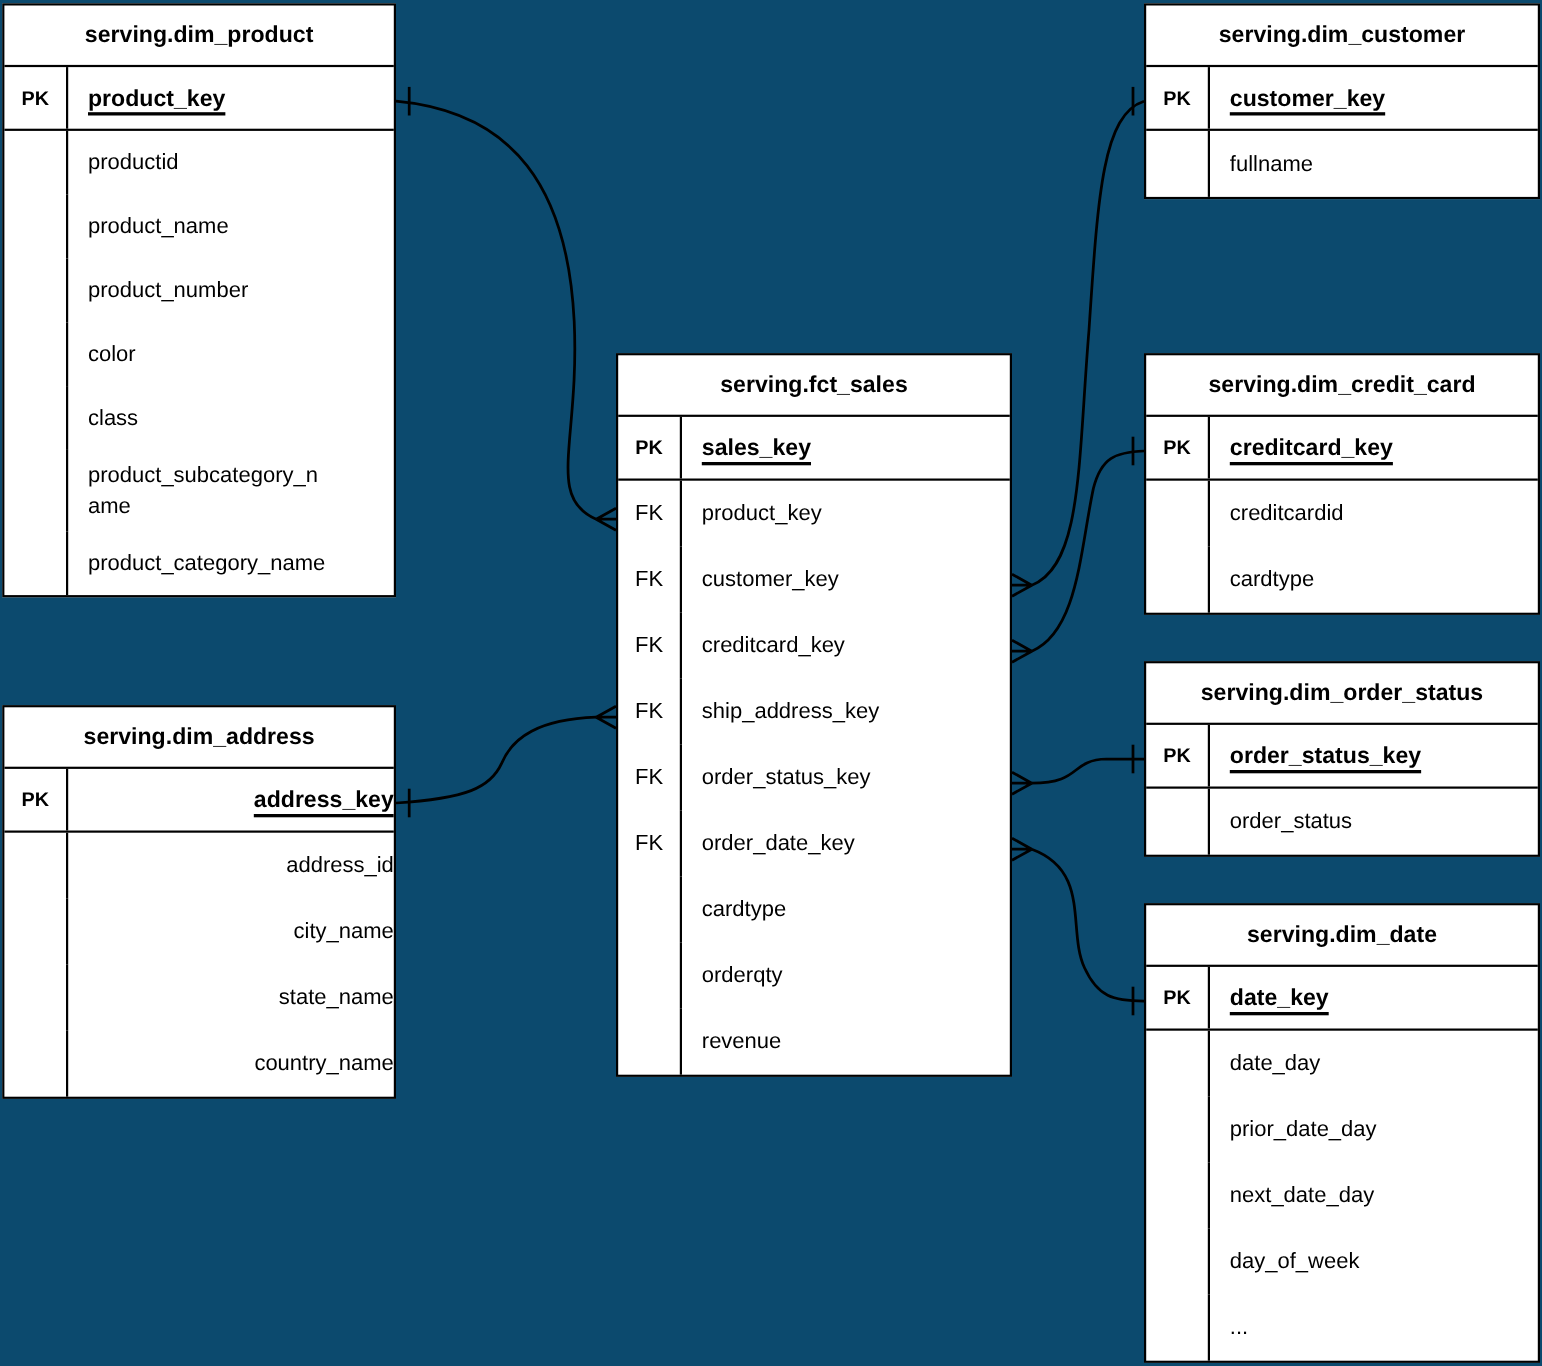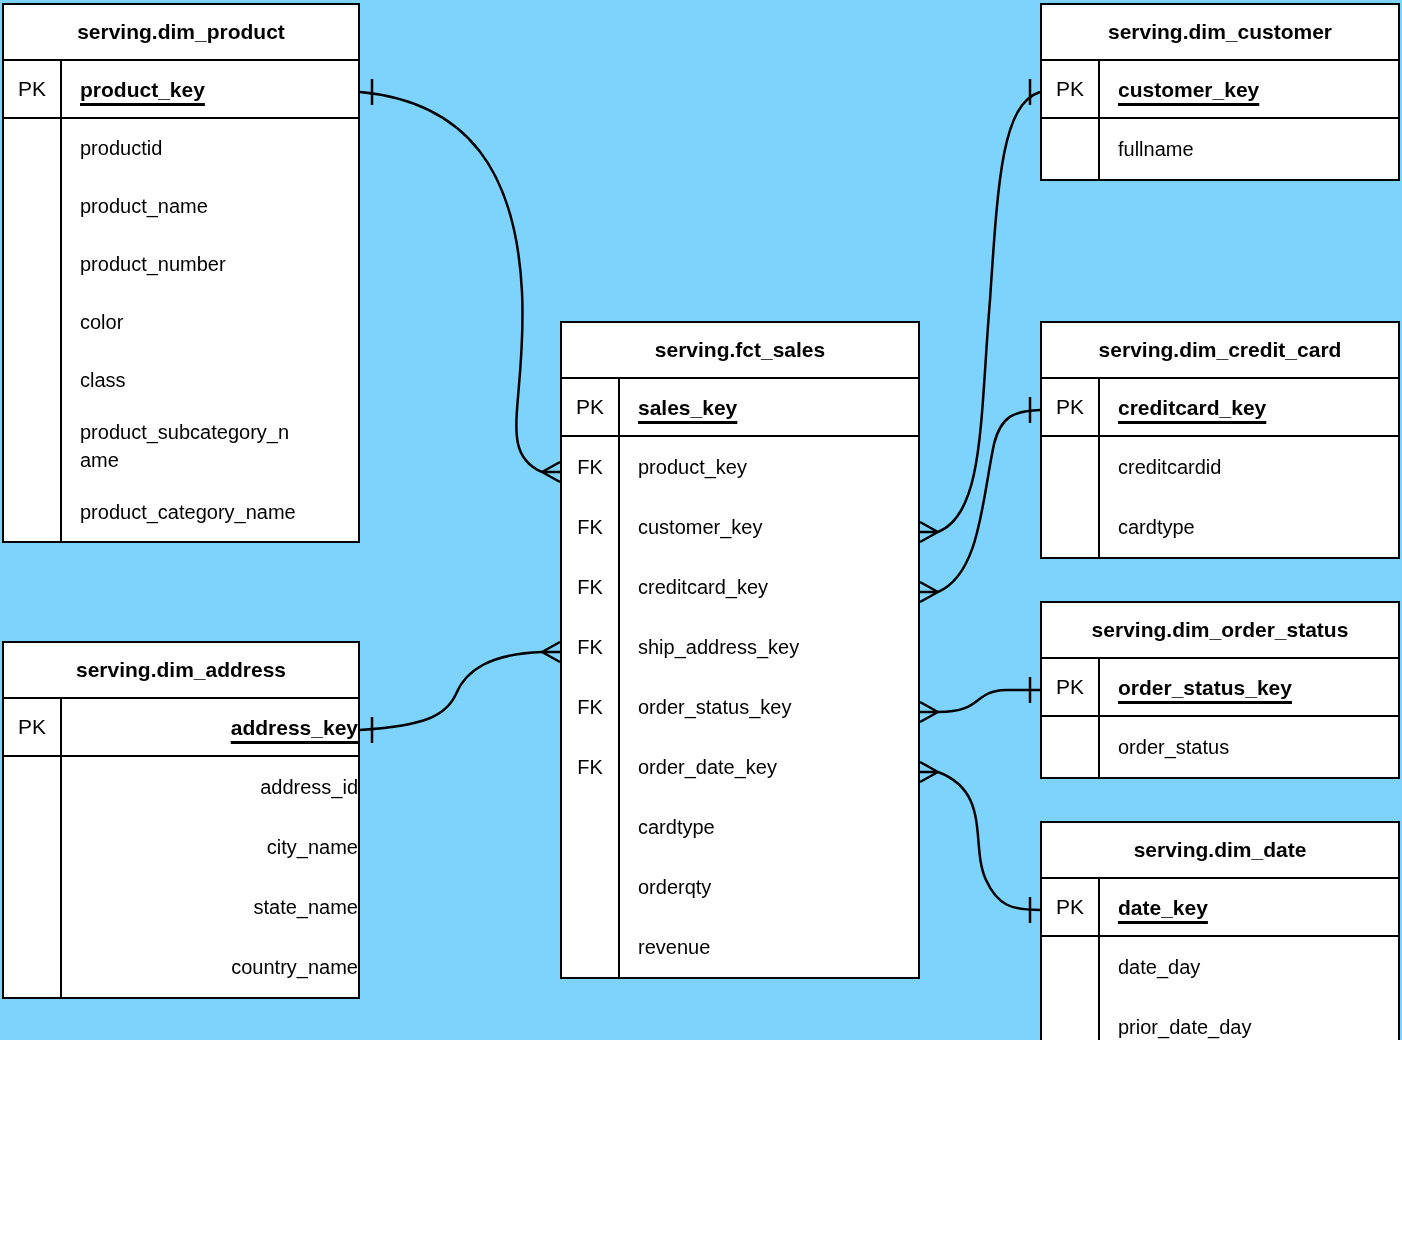--- a/index.html
+++ b/index.html
@@ -1,22 +1,22 @@
 <!DOCTYPE html>
 <html><head>
 <meta charset="utf-8">
 <style>
   * { box-sizing: border-box; margin: 0; padding: 0; }
   html, body { background: #ffffff; }
   body { font-family: "Liberation Sans", sans-serif; color: #000; }
   #diagram {
     position: relative;
     width: 1402px;
-    height: 1040px;
-    background: #7dd3fc;
+    height: 1242px;
+    background: #0c4a6e;
     overflow: hidden;
   }
   #wires { position: absolute; left: 0; top: 0; z-index: 1; pointer-events: none; }
   .etable {
     position: absolute;
     background: #ffffff;
     border: 2.5px solid #000;
     z-index: 2;
     --rh: 60px;
   }
@@ -30,21 +30,21 @@
   }
   .krow { display: flex; height: 58px; border-bottom: 2.5px solid #000; }
   .frow { display: flex; height: var(--rh); }
   .frow.tall { height: 74px; }
   .cl {
     flex: 0 0 58px; width: 58px;
     border-right: 2.5px solid #000;
     display: flex; align-items: center; justify-content: center;
     font-size: 20px;
   }
-  .krow .cl { font-weight: normal; font-size: 21px; }
+  .krow .cl { font-weight: bold; font-size: 18px; }
   .cr {
     flex: 1 1 auto;
     display: block;
     padding-left: 18px;
     font-size: 20px;
     line-height: var(--rh);
     white-space: nowrap;
     overflow: hidden;
   }
   .krow .cr {
@@ -226,20 +226,21 @@
     <div class="frow">
       <div class="cl"></div>
       <div class="cr">date_day</div>
     </div>
     <div class="frow">
       <div class="cl"></div>
       <div class="cr">prior_date_day</div>
     </div>
     <div class="frow">
       <div class="cl"></div>
+      <div class="cr">next_date_day</div>
     </div>
     <div class="frow">
       <div class="cl"></div>
       <div class="cr">day_of_week</div>
     </div>
     <div class="frow">
       <div class="cl"></div>
       <div class="cr">...</div>
     </div>
   </div>

